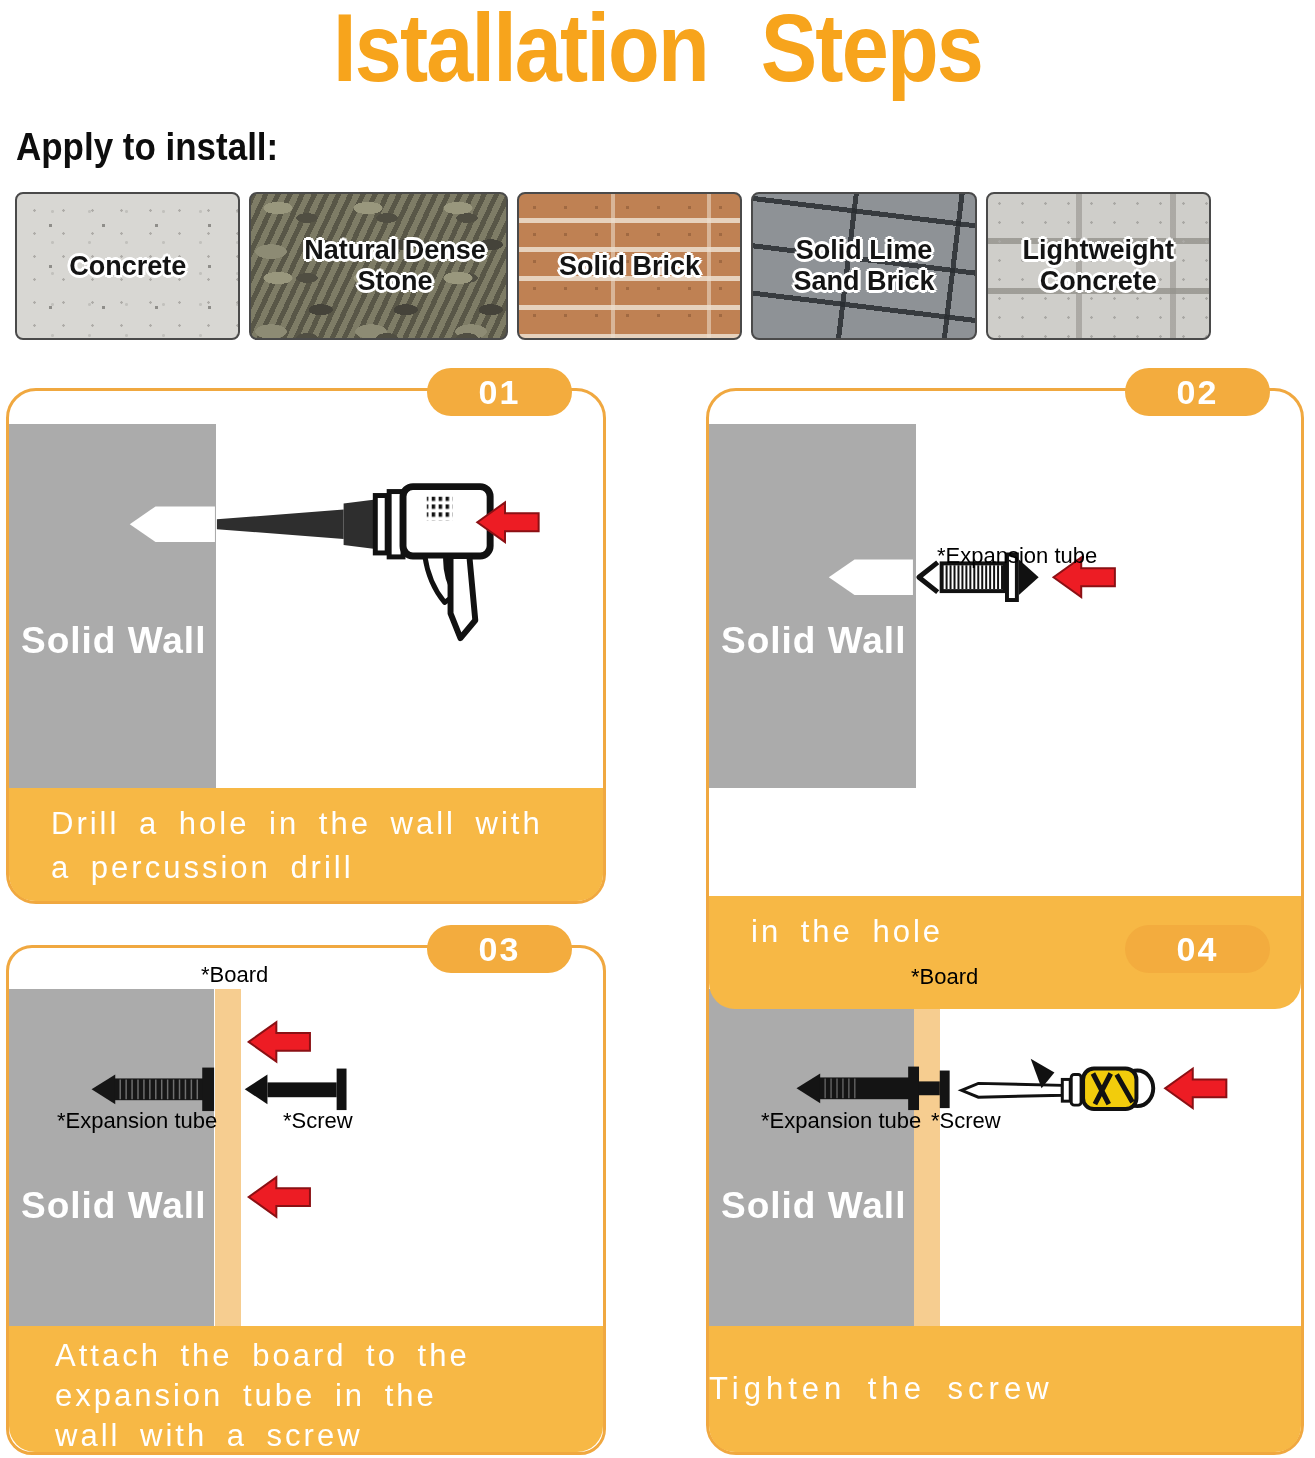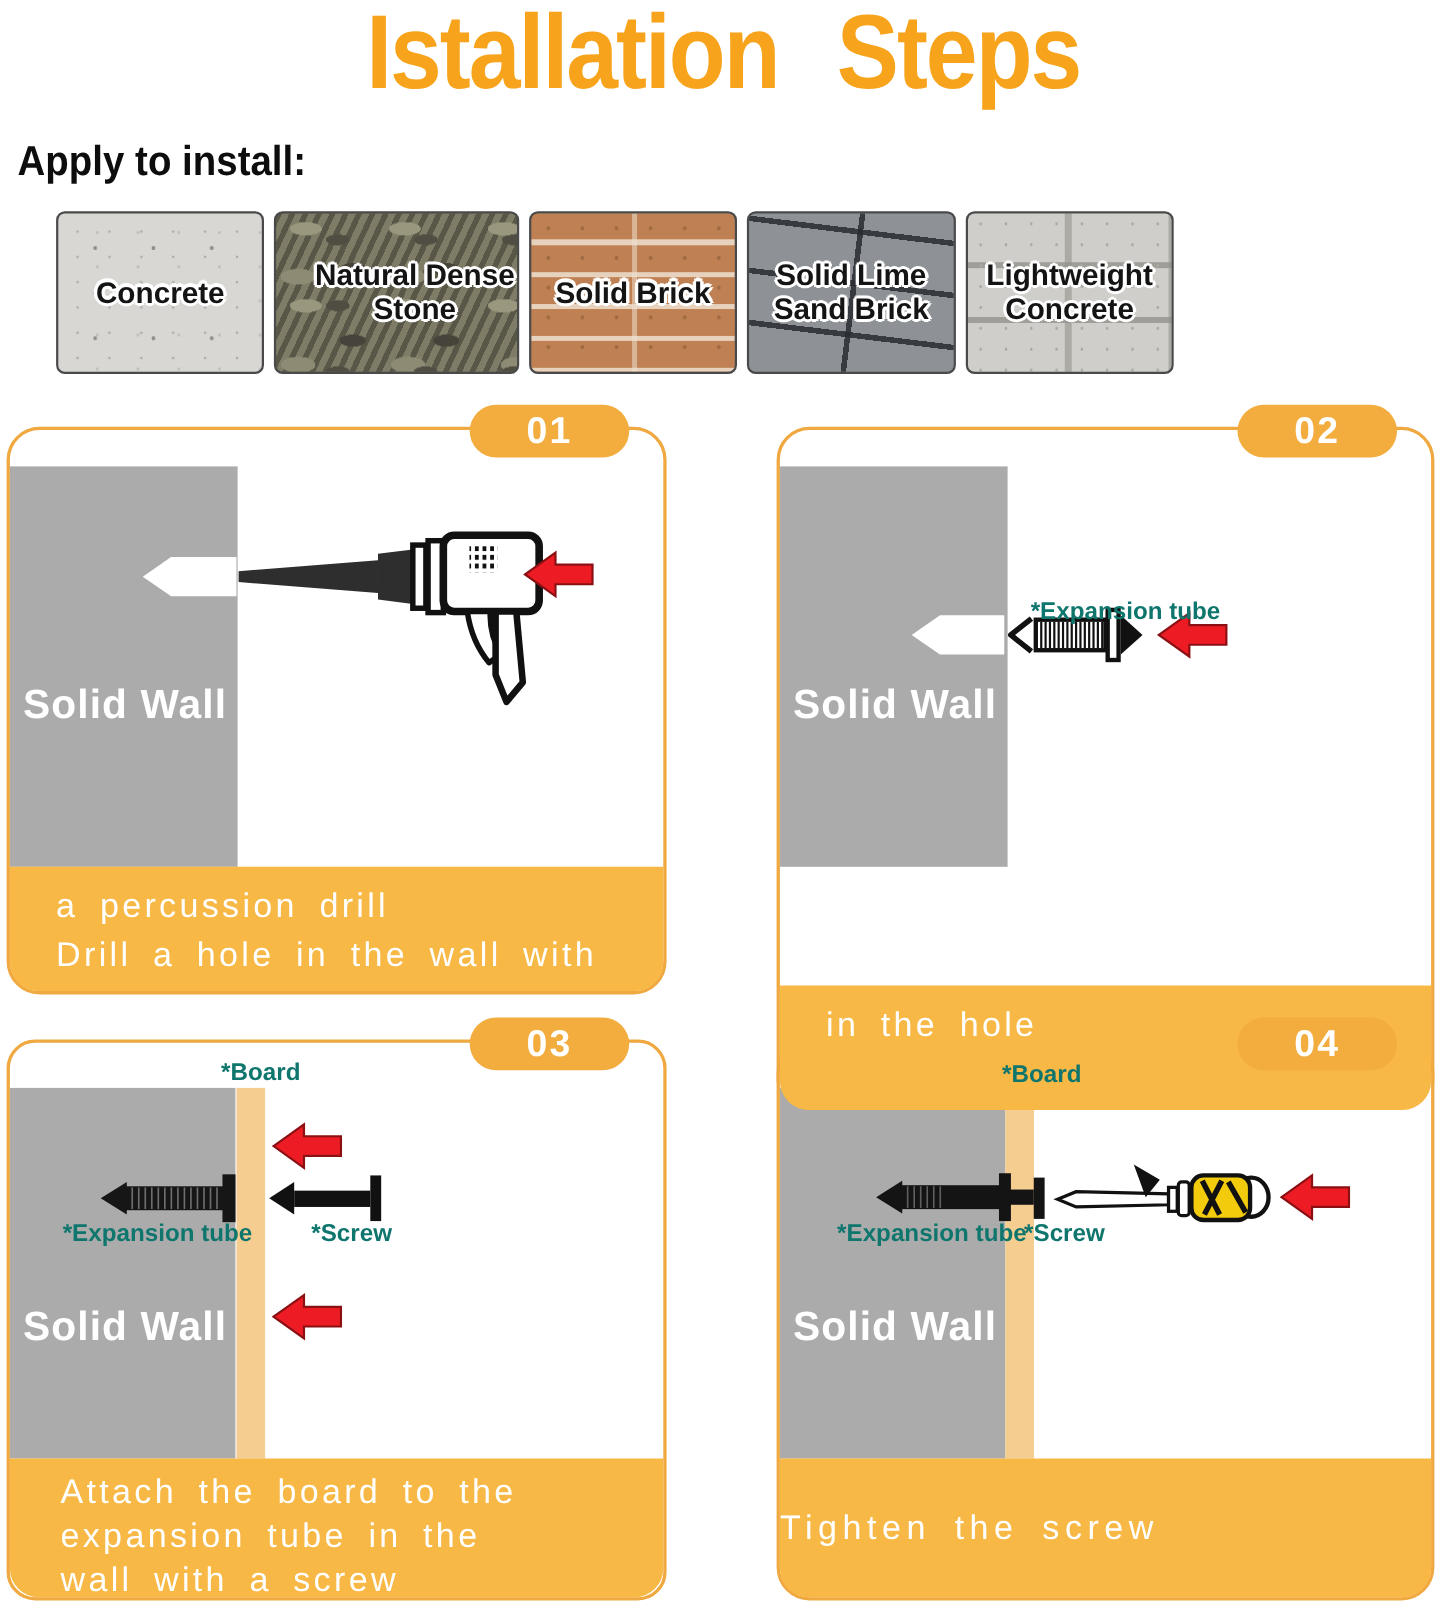--- a/index.html
+++ b/index.html
@@ -8,22 +8,22 @@
   .poster{position:relative;width:1315px;height:1458px;background:#fff;}
 
   
   .title{position:absolute;top:-6px;left:0;width:100%;text-align:center;
          font-size:92px;font-weight:bold;color:#F7A41C;letter-spacing:-2px;
          word-spacing:34px;margin:0;transform:scale(.92,1.04);transform-origin:center top;}
   .subtitle{position:absolute;top:126px;left:16px;font-size:38px;font-weight:bold;
             color:#0d0d0d;transform:scaleX(.92);transform-origin:left center;}
 
   
-  .tiles{position:absolute;left:15px;top:192px;width:1016px;height:148px;
-         display:flex;gap:9px;margin-left:36px;}
+  .tiles{position:absolute;left:15px;top:192px;width:1196px;height:148px;
+         display:flex;gap:9px;}
   .tile{position:relative;flex:1;border:2px solid #4a4a4a;border-radius:8px;
         display:flex;align-items:center;justify-content:center;text-align:center;
         box-sizing:border-box;overflow:hidden;}
   .tile-label{font-weight:bold;font-size:27px;line-height:31px;color:#141414;
         text-shadow:-2px -2px 0 #fff,2px -2px 0 #fff,-2px 2px 0 #fff,2px 2px 0 #fff,
                     0 -3px 0 #fff,0 3px 0 #fff,-3px 0 0 #fff,3px 0 0 #fff;}
   .t-concrete{background-color:#d8d7d3;
      background-image:radial-gradient(circle,#8f8e8a 0 1.5px,transparent 2px),
        radial-gradient(circle,#aeaca8 0 1px,transparent 1.5px),
        radial-gradient(circle,#c2c1bd 0 1.2px,transparent 1.8px);
@@ -75,21 +75,21 @@
   .wall-r1 .wall-label{top:196px;}
   .wall-r2 .wall-label{top:196px;}
 
   .board{position:absolute;background:#F6CD90;z-index:0;}
   .card-03 .board{left:206px;top:41px;width:26px;height:337px;}
   .card-04 .board{left:205px;top:41px;width:26px;height:337px;}
 
   .illus{position:absolute;left:0;top:0;width:100%;height:100%;z-index:1;
          pointer-events:none;}
 
-  .part-label{position:absolute;font-size:22px;font-weight:bold;color:#0f766e;
+  .part-label{position:absolute;font-size:22px;font-weight:normal;color:#000000;
               white-space:nowrap;z-index:2;}
 
   .caption{position:absolute;left:0;right:0;bottom:0;background:#F7B845;
            border-radius:0 0 26px 26px;color:#fff;z-index:1;
            font-size:31px;letter-spacing:3px;word-spacing:8px;}
   .cap-r1{height:113px;padding:14px 14px 0 42px;box-sizing:border-box;line-height:44px;}
   .cap-r2{height:126px;padding:10px 14px 0 46px;box-sizing:border-box;line-height:40px;}
   .cap-center{height:126px;display:flex;align-items:center;justify-content:flex-start;
               padding:0;letter-spacing:5px;}
 </style>
@@ -154,22 +154,22 @@
         <rect x="398" y="94" width="88" height="70" rx="10" fill="#fff" stroke="#111" stroke-width="7"></rect>
         <rect x="422" y="104" width="26" height="24" fill="url(#vd)"></rect>
         <path d="M420,164 C423,185 430,199 440,211 L451,203 C444,192 441,180 441,168 L441,164 Z" fill="#fff" stroke="#111" stroke-width="5" stroke-linejoin="round"></path>
         <path d="M446,164 L446,222 L456,247 L471,229 L465,164 Z" fill="#fff" stroke="#111" stroke-width="6" stroke-linejoin="round"></path>
       </g>
       <g>
         <polygon points="473,130 501,110 501,121 535,121 535,139 501,139 501,150" fill="#ED1C24" stroke="#8B1014" stroke-width="2"></polygon>
       </g>
     </svg>
     <div class="caption cap-r1">
+      <div>Drill a hole in the wall with</div>
       <div>a percussion drill</div>
-      <div>Drill a hole in the wall with</div>
     </div>
   </section>
 
   <section class="card card-02">
     <div class="badge">02</div>
     <div class="wall wall-r1">
       <span class="wall-label">Solid Wall</span>
     </div>
     <svg class="illus" viewBox="0 0 598 510">
       <g>

